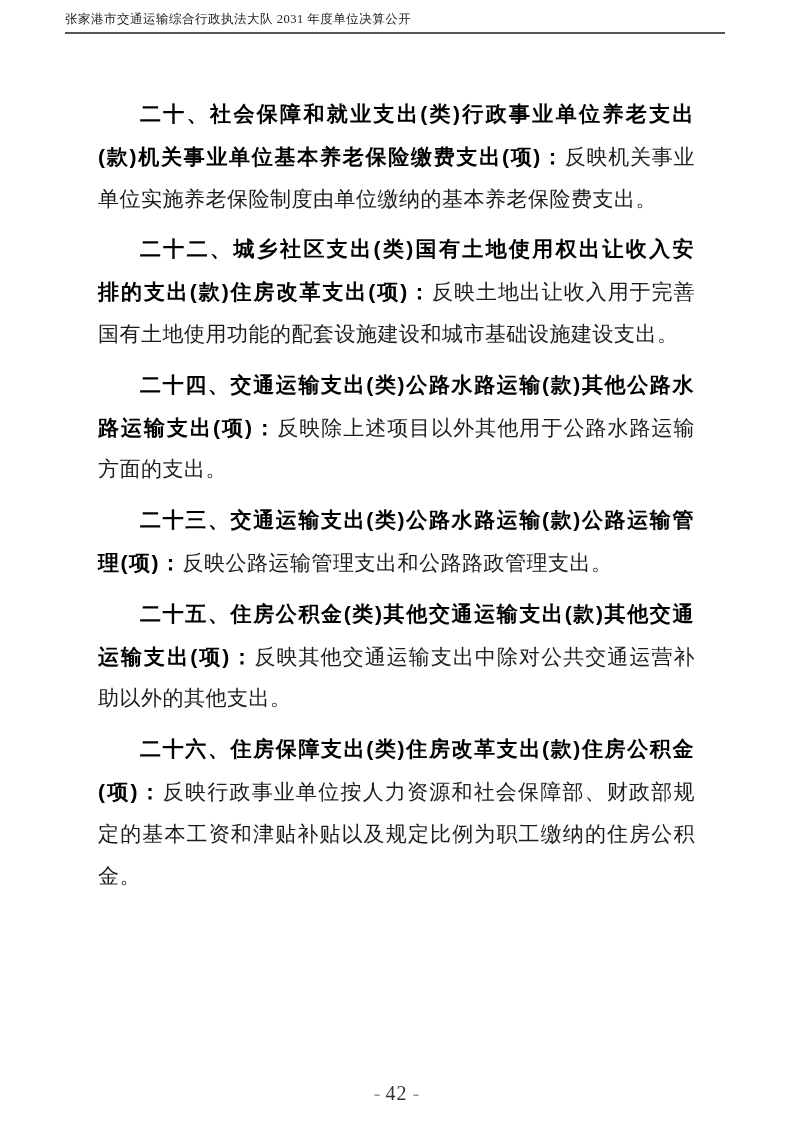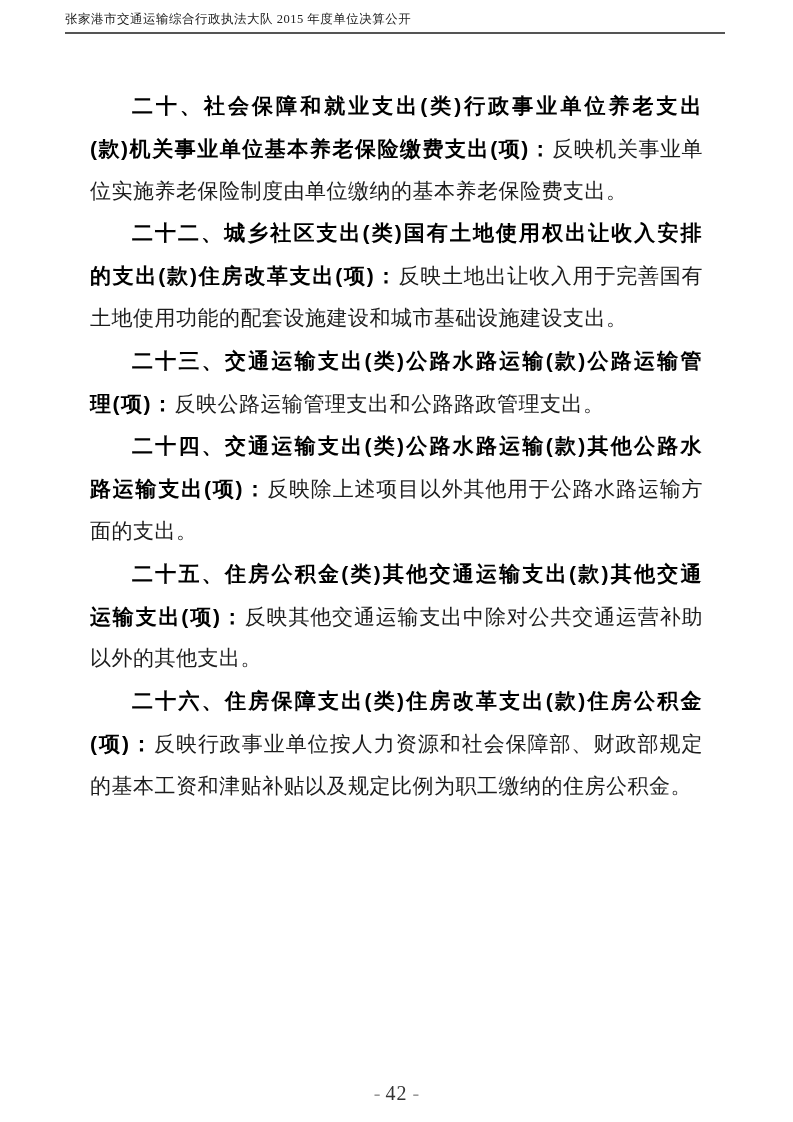--- a/index.html
+++ b/index.html
@@ -37,21 +37,21 @@
     left: 90px;
     top: 85px;
     width: 613px;
     font-size: 21px;
     line-height: 41.8px;
     text-align: justify;
     color: #161616;
   }
   .para {
     text-indent: 2em;
-    margin: 0;
+    margin: 8px;
   }
   .para .lead {
     font-family: "Liberation Sans", "DejaVu Sans", sans-serif;
     font-weight: 700;
     letter-spacing: 1.5px;
     color: #000000;
   }
   .para .text {
     font-family: "Liberation Serif", "DejaVu Serif", serif;
     font-weight: 400;
@@ -75,29 +75,29 @@
     color: #333333;
     letter-spacing: 1px;
   }
 </style>
 </head>
 <body>
 
 <div class="page">
 
   <div class="page-header">
-    <span class="header-title">张家港市交通运输综合行政执法大队 2015 年度单位决算公开</span>
+    <span class="header-title">张家港市交通运输综合行政执法大队 2031 年度单位决算公开</span>
     <div class="header-rule"></div>
   </div>
 
   <div class="doc-body">
     <p class="para"><span class="lead">二十、社会保障和就业支出(类)行政事业单位养老支出(款)机关事业单位基本养老保险缴费支出(项)：</span><span class="text">反映机关事业单位实施养老保险制度由单位缴纳的基本养老保险费支出。</span></p>
     <p class="para"><span class="lead">二十二、城乡社区支出(类)国有土地使用权出让收入安排的支出(款)住房改革支出(项)：</span><span class="text">反映土地出让收入用于完善国有土地使用功能的配套设施建设和城市基础设施建设支出。</span></p>
+    <p class="para"><span class="lead">二十四、交通运输支出(类)公路水路运输(款)其他公路水路运输支出(项)：</span><span class="text">反映除上述项目以外其他用于公路水路运输方面的支出。</span></p>
     <p class="para"><span class="lead">二十三、交通运输支出(类)公路水路运输(款)公路运输管理(项)：</span><span class="text">反映公路运输管理支出和公路路政管理支出。</span></p>
-    <p class="para"><span class="lead">二十四、交通运输支出(类)公路水路运输(款)其他公路水路运输支出(项)：</span><span class="text">反映除上述项目以外其他用于公路水路运输方面的支出。</span></p>
     <p class="para"><span class="lead">二十五、住房公积金(类)其他交通运输支出(款)其他交通运输支出(项)：</span><span class="text">反映其他交通运输支出中除对公共交通运营补助以外的其他支出。</span></p>
     <p class="para"><span class="lead">二十六、住房保障支出(类)住房改革支出(款)住房公积金(项)：</span><span class="text">反映行政事业单位按人力资源和社会保障部、财政部规定的基本工资和津贴补贴以及规定比例为职工缴纳的住房公积金。</span></p>
   </div>
 
   <div class="page-footer">
     <span class="dash">-</span><span class="num">42</span><span class="dash">-</span>
   </div>
 
 </div>
 

